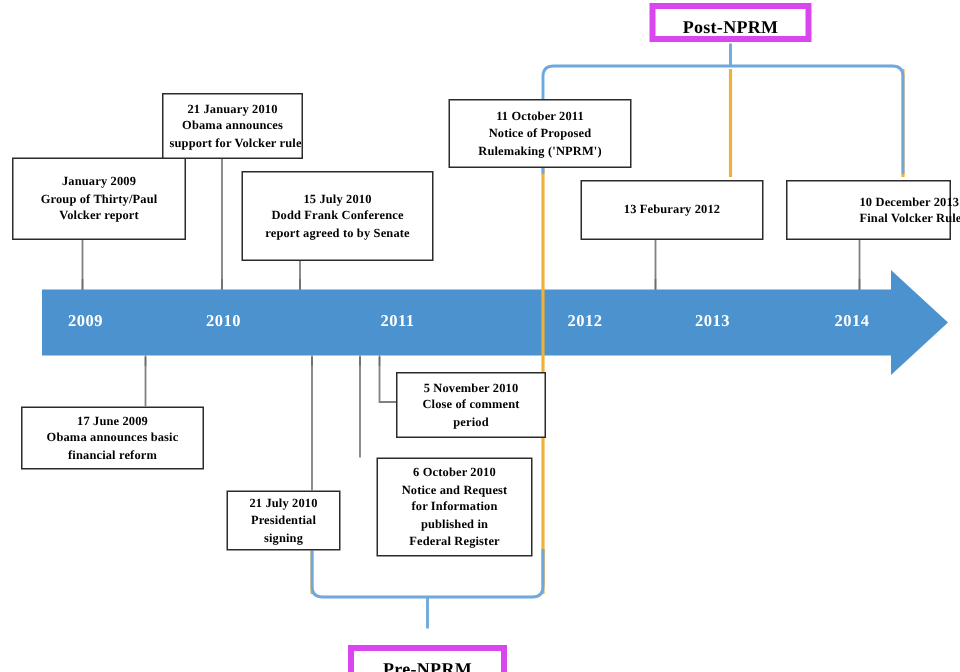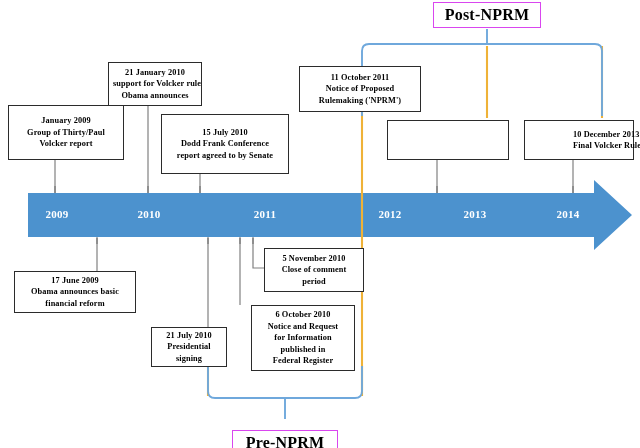--- a/index.html
+++ b/index.html
@@ -43,25 +43,25 @@
     flex-direction: column;
     justify-content: center;
     align-items: center;
     letter-spacing: 0.1px;
   }
   .box .ln { display: block; width: 100%; white-space: nowrap; }
   
   .phase-box {
     position: absolute;
     box-sizing: border-box;
-    border: 1px solid #d946ef;
+    border: 4px solid #d946ef;
     background: #ffffff;
     text-align: center;
     font-weight: bold;
-    font-size: 16px;
+    font-size: 12px;
     line-height: 24px;
     letter-spacing: 0.2px;
   }
   
   .year {
     position: absolute;
     color: #ffffff;
     font-weight: bold;
     font-size: 11px;
     letter-spacing: 0.3px;
@@ -145,37 +145,38 @@
   </div>
 
   <div class="box" style="left:8px; top:105px; width:116px; height:55px;">
     <span class="ln">January 2009</span>
     <span class="ln">Group of Thirty/Paul</span>
     <span class="ln">Volcker report</span>
   </div>
 
   <div class="box" style="left:108px; top:62px; width:94px; height:44px;">
     <span class="ln">21 January 2010</span>
+    <span class="ln">Obama announces</span>
     <span class="ln">support for Volcker rule</span>
-    <span class="ln">Obama announces</span>
   </div>
 
   <div class="box" style="left:161px; top:114px; width:128px; height:60px;">
     <span class="ln">15 July 2010</span>
     <span class="ln">Dodd Frank Conference</span>
     <span class="ln">report agreed to by Senate</span>
   </div>
 
   <div class="box" style="left:299px; top:66px; width:122px; height:46px;">
     <span class="ln">11 October 2011</span>
     <span class="ln">Notice of Proposed</span>
     <span class="ln">Rulemaking ('NPRM')</span>
   </div>
 
   <div class="box" style="left:387px; top:120px; width:122px; height:40px;">
+    <span class="ln">13 Feburary 2012</span>
   </div>
 
   <div class="box" style="left:524px; top:120px; width:110px; height:40px;padding-left:48px;">
     <span class="ln">10 December 2013</span>
     <span class="ln">Final Volcker Rule</span>
   </div>
 
   <div class="box" style="left:14px; top:271px; width:122px; height:42px;">
     <span class="ln">17 June  2009</span>
     <span class="ln">Obama announces basic</span>

